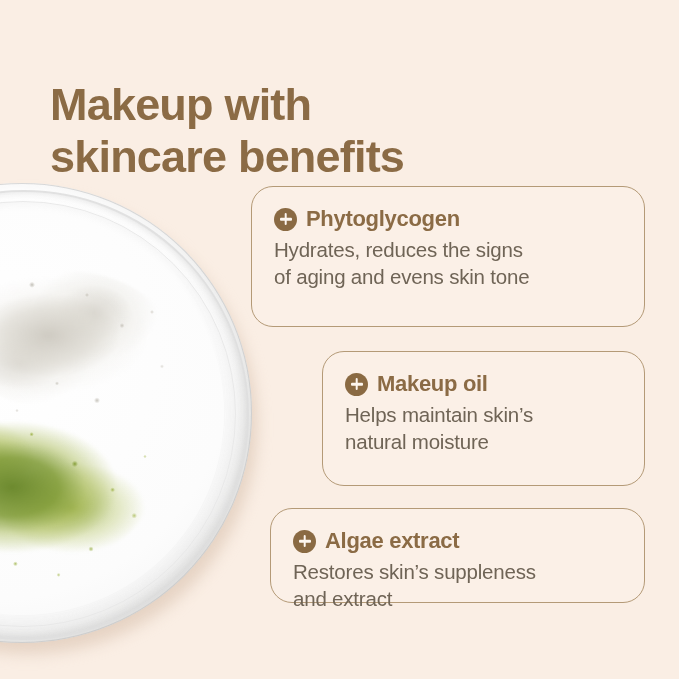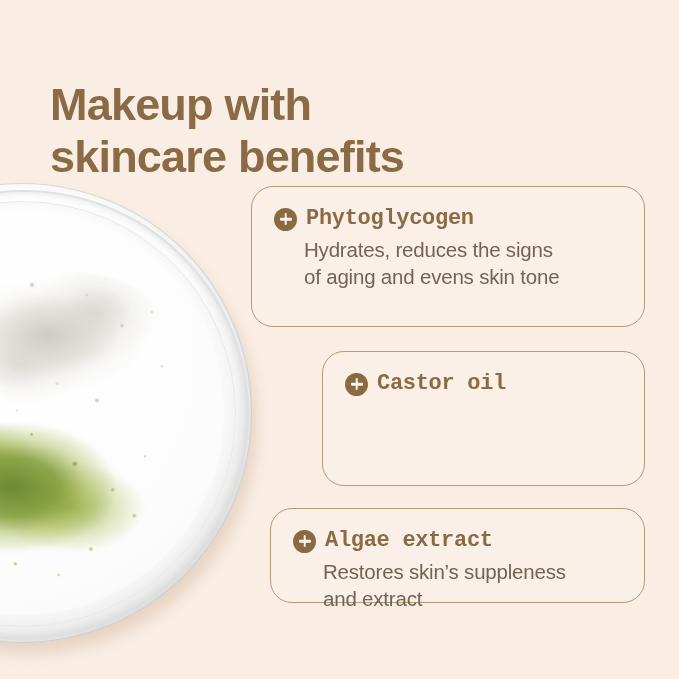--- a/index.html
+++ b/index.html
@@ -182,21 +182,20 @@
   }
   #card-0 { left: 251px; top: 186px; width: 394px; height: 141px; }
   #card-1 { left: 322px; top: 351px; width: 323px; height: 135px; }
   #card-2 { left: 270px; top: 508px; width: 375px; height: 95px; }
 
   .card-head {
     display: flex;
     align-items: center;
     gap: 9px;
     margin-bottom: 5px;
-    font-family: Liberation Mono, monospace;
   }
   .plus-icon {
     flex: 0 0 auto;
     width: 23px;
     height: 23px;
     border-radius: 50%;
     background: #8a6a43;
     position: relative;
   }
   .plus-icon::before,
@@ -226,21 +225,20 @@
     color: #8b6b45;
     letter-spacing: -0.3px;
     line-height: 1.1;
   }
   .card-desc {
     font-size: 20.5px;
     line-height: 1.32;
     color: #6f6456;
     letter-spacing: -0.2px;
     white-space: pre-line;
-    margin-left: 30px;
   }
 </style>
 </head>
 <body>
 
 <div id="poster">
 
   <h1 id="headline">Makeup with
 skincare benefits</h1>
 
@@ -262,22 +260,24 @@
       <span class="plus-icon"></span>
       <span class="card-title">Phytoglycogen</span>
     </div>
     <div class="card-desc">Hydrates, reduces the signs
 of aging and evens skin tone</div>
   </div>
 
   <div class="card" id="card-1">
     <div class="card-head">
       <span class="plus-icon"></span>
-      <span class="card-title">Castor oil</span>
-    </div>
+      <span class="card-title">Makeup oil</span>
+    </div>
+    <div class="card-desc">Helps maintain skin’s
+natural moisture</div>
   </div>
 
   <div class="card" id="card-2">
     <div class="card-head">
       <span class="plus-icon"></span>
       <span class="card-title">Algae extract</span>
     </div>
     <div class="card-desc">Restores skin’s suppleness
 and extract</div>
   </div>

